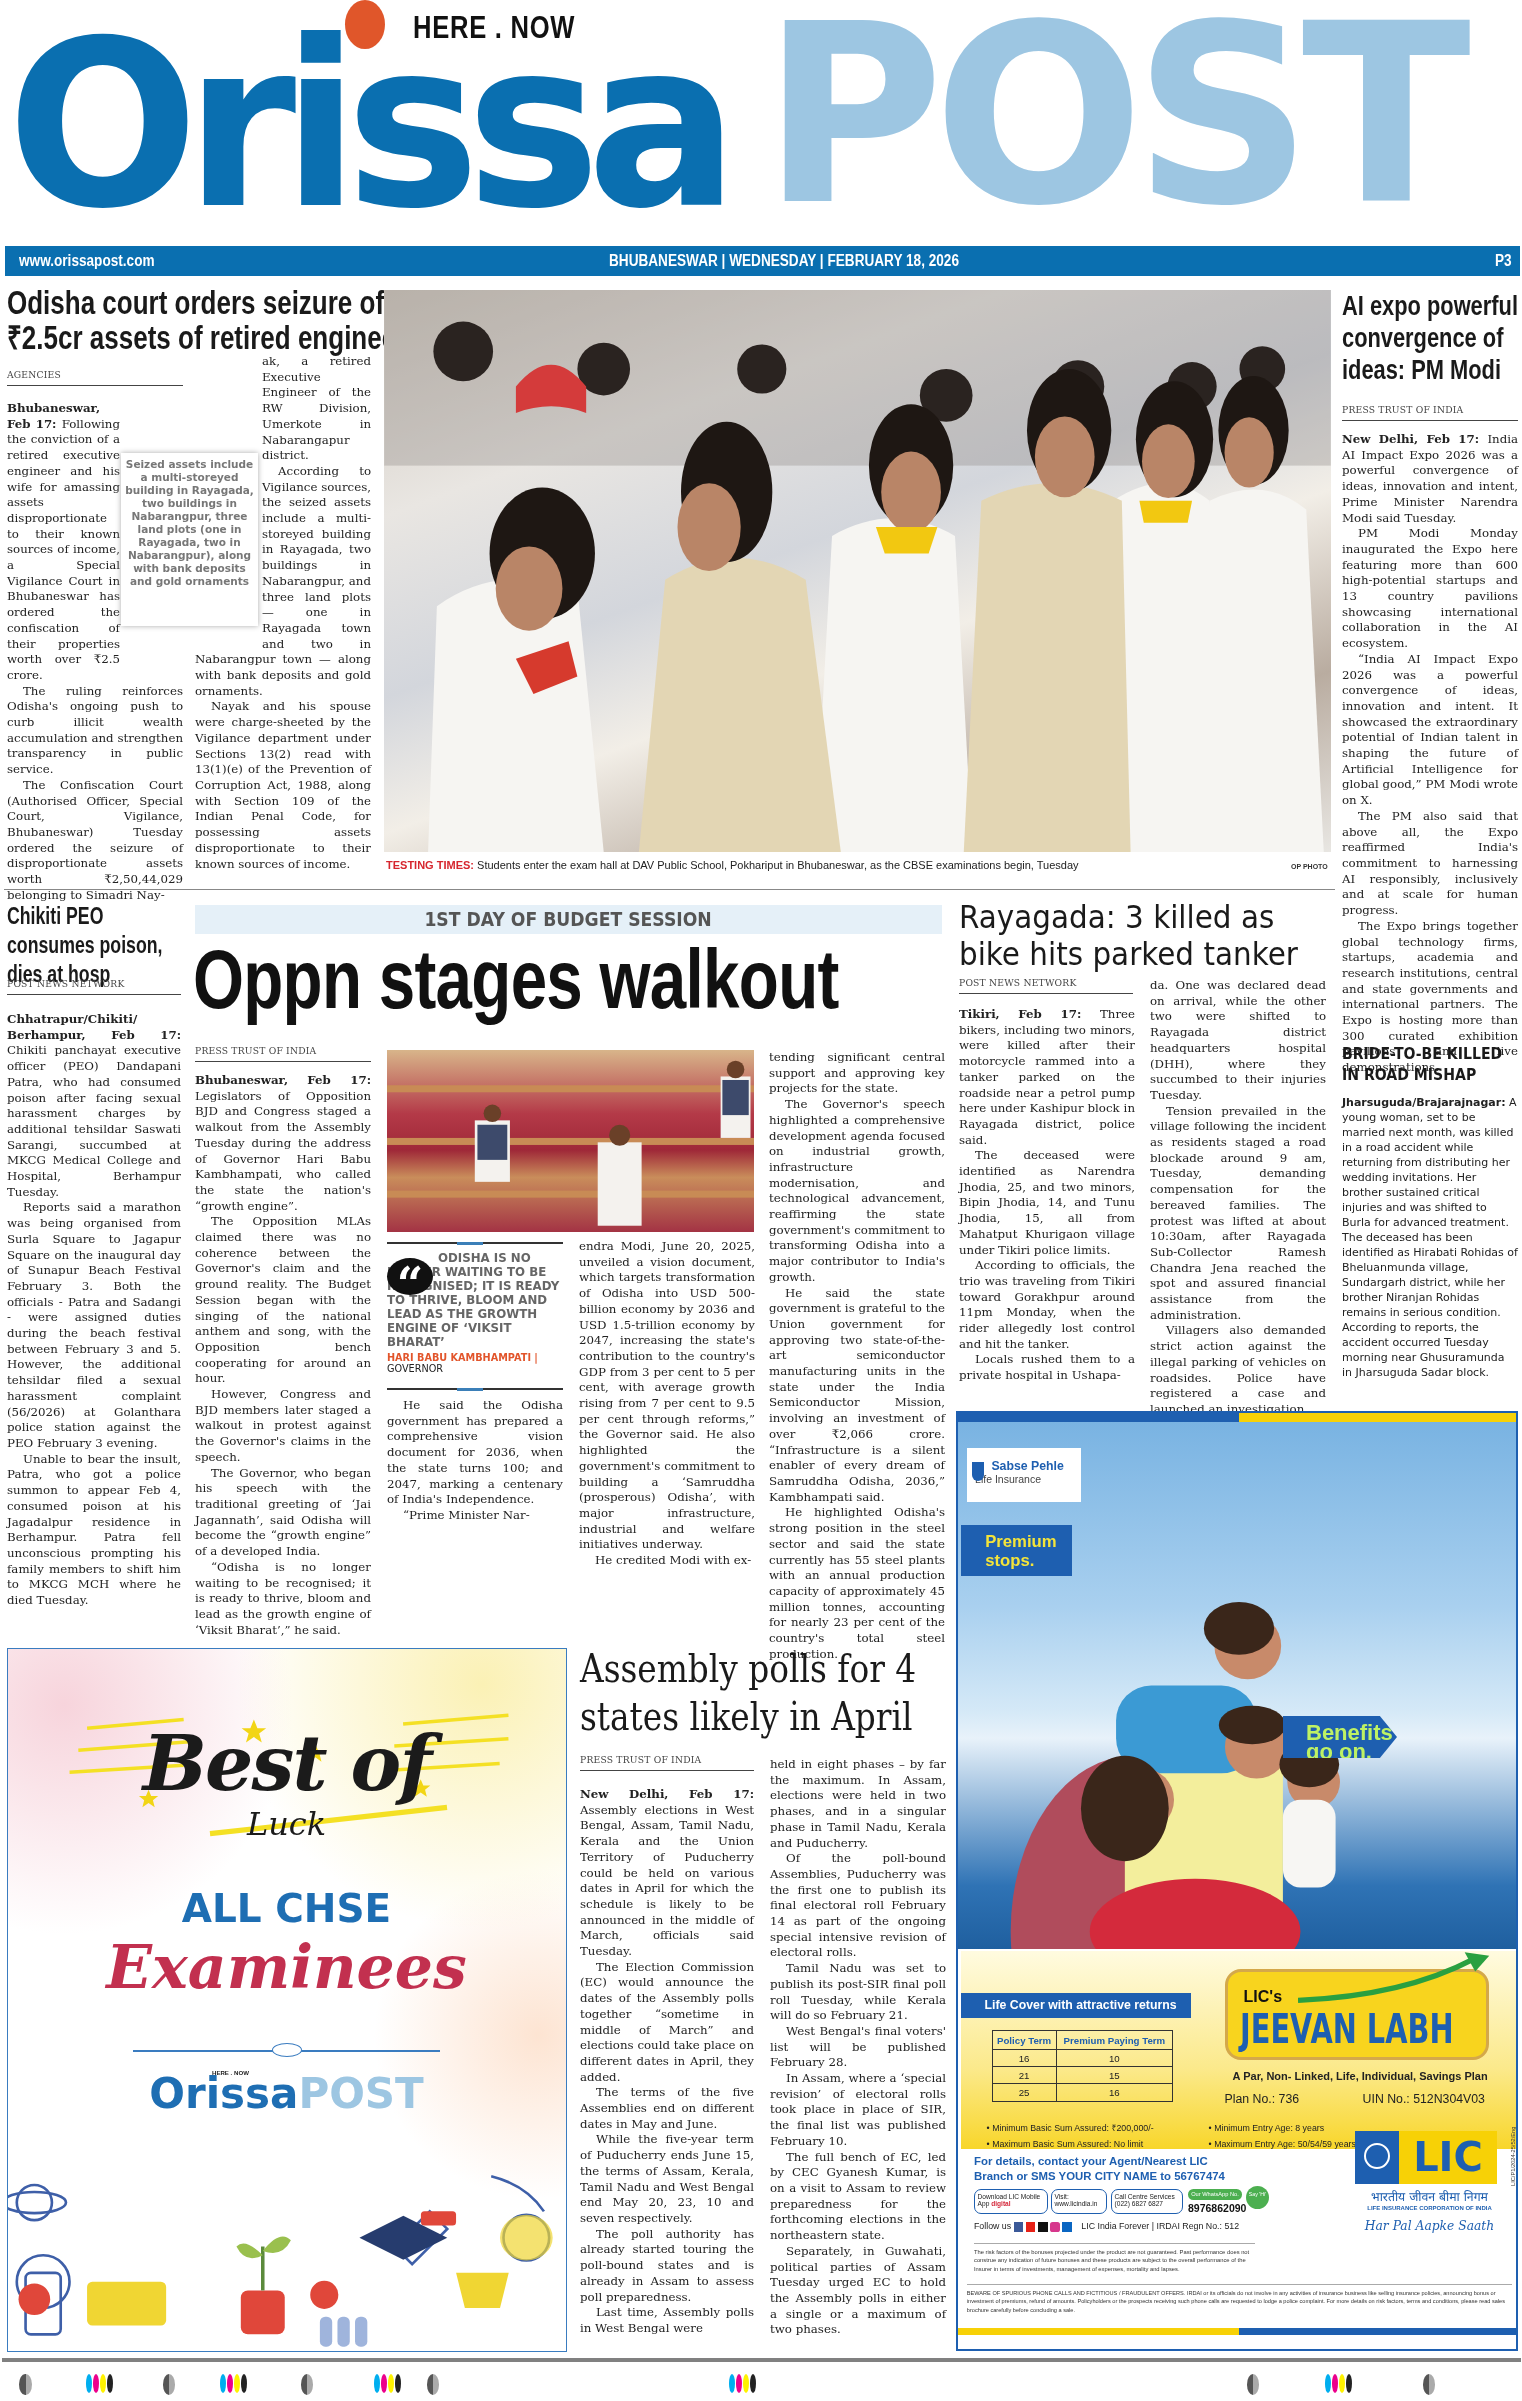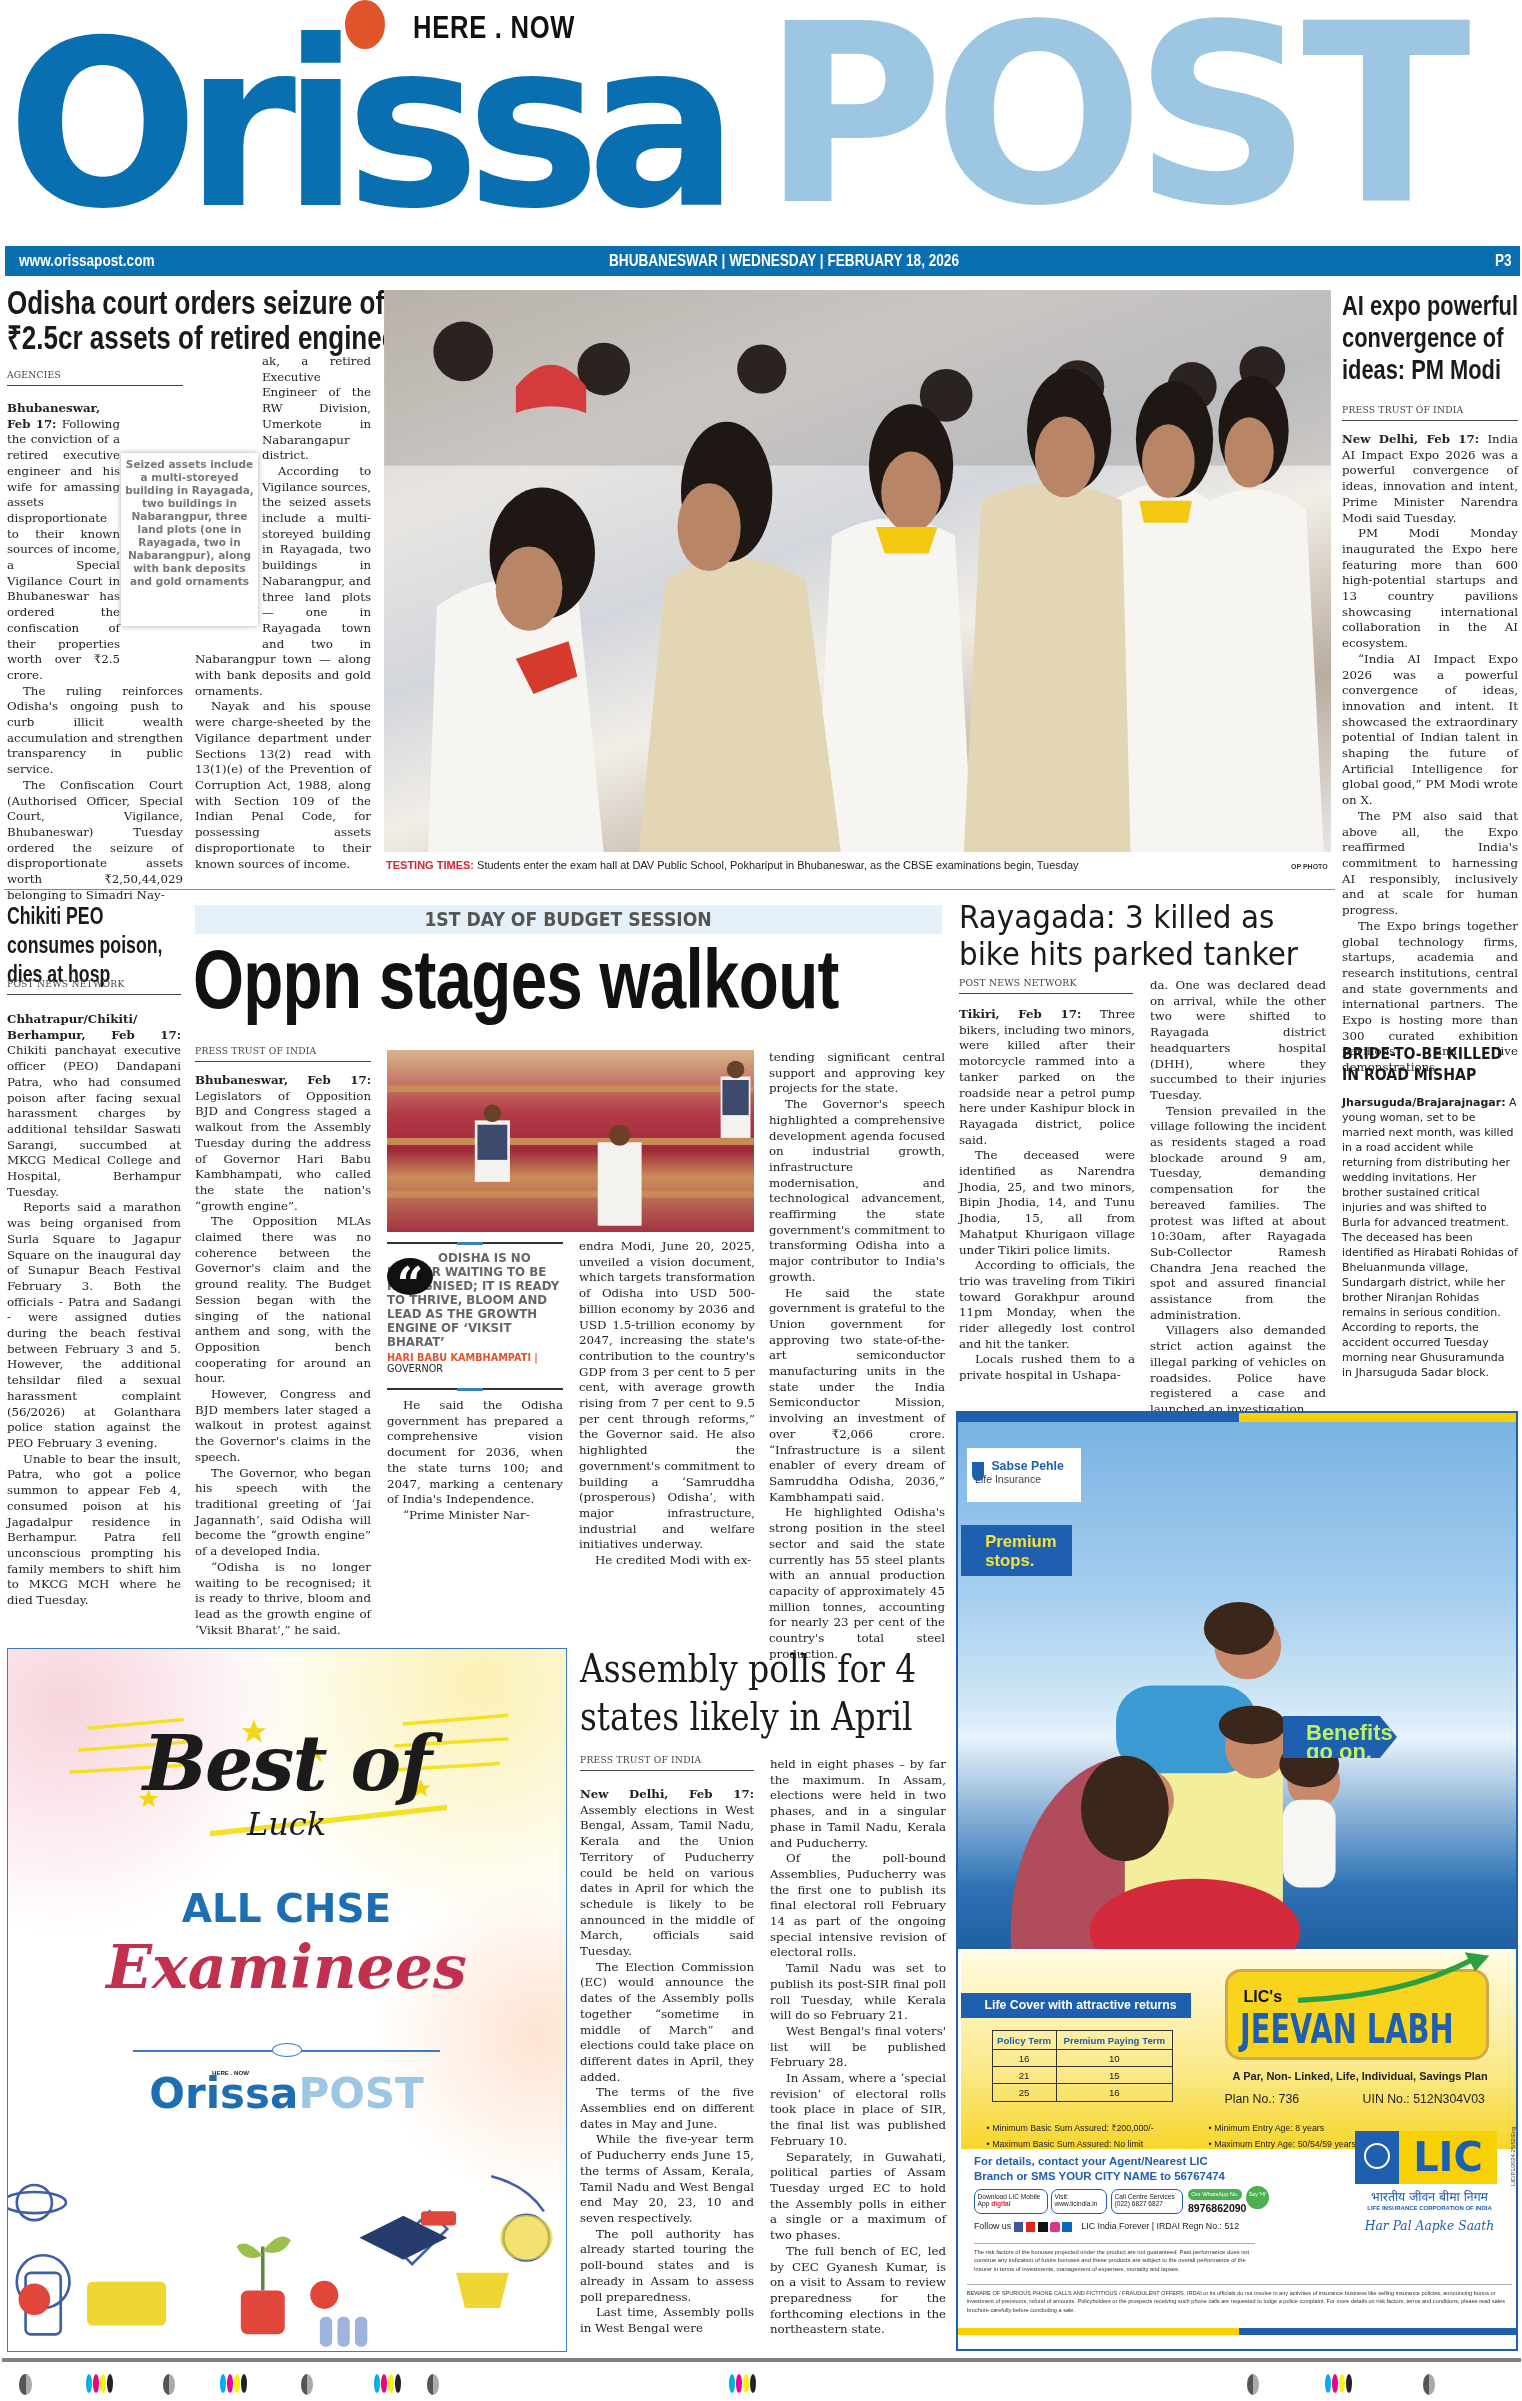--- a/index.html
+++ b/index.html
@@ -238,22 +238,22 @@
     <p>While the five-year term of Puducherry ends June 15, the terms of Assam, Kerala, Tamil Nadu and West Bengal end May 20, 23, 10 and seven respectively.</p>
     <p>The poll authority has already started touring the poll-bound states and is already in Assam to assess poll preparedness.</p>
     <p>Last time, Assembly polls in West Bengal were</p>
   </div>
 <div class="abs body" style="left:770px;top:1757px;width:176px" id="p-c2">
     <p class="first">held in eight phases – by far the maximum. In Assam, elections were held in two phases, and in a singular phase in Tamil Nadu, Kerala and Puducherry.</p>
     <p>Of the poll-bound Assemblies, Puducherry was the first one to publish its final electoral roll February 14 as part of the ongoing special intensive revision of electoral rolls.</p>
     <p>Tamil Nadu was set to publish its post-SIR final poll roll Tuesday, while Kerala will do so February 21.</p>
     <p>West Bengal's final voters' list will be published February 28.</p>
     <p>In Assam, where a ‘special revision’ of electoral rolls took place in place of SIR, the final list was published February 10.</p>
+    <p>The full bench of EC, led by CEC Gyanesh Kumar, is on a visit to Assam to review preparedness for the forthcoming elections in the northeastern state.</p>
     <p>Separately, in Guwahati, political parties of Assam Tuesday urged EC to hold the Assembly polls in either a single or a maximum of two phases.</p>
-    <p>The full bench of EC, led by CEC Gyanesh Kumar, is on a visit to Assam to review preparedness for the forthcoming elections in the northeastern state.</p>
   </div>
 
 <div class="abs" style="left:7px;top:1648px;width:560px;height:704px;border:1.8px solid #3a7cc0;overflow:hidden;background:radial-gradient(circle at 10% 8%,#f7d4dc 0%,rgba(255,255,255,0) 28%),radial-gradient(circle at 85% 5%,#fbf1b5 0%,rgba(255,255,255,0) 30%),radial-gradient(circle at 95% 55%,#fde4d2 0%,rgba(255,255,255,0) 25%),#fff">
   <svg class="abs" style="left:44px;top:53px" width="474" height="158" viewBox="0 0 540 180">
     <g stroke="#f4e024" stroke-width="4">
         <line x1="40" y1="30" x2="150" y2="20"></line>
         <line x1="30" y1="55" x2="160" y2="45"></line>
         <line x1="20" y1="80" x2="150" y2="72"></line>
         <line x1="400" y1="25" x2="520" y2="15"></line>
         <line x1="390" y1="50" x2="520" y2="42"></line>

